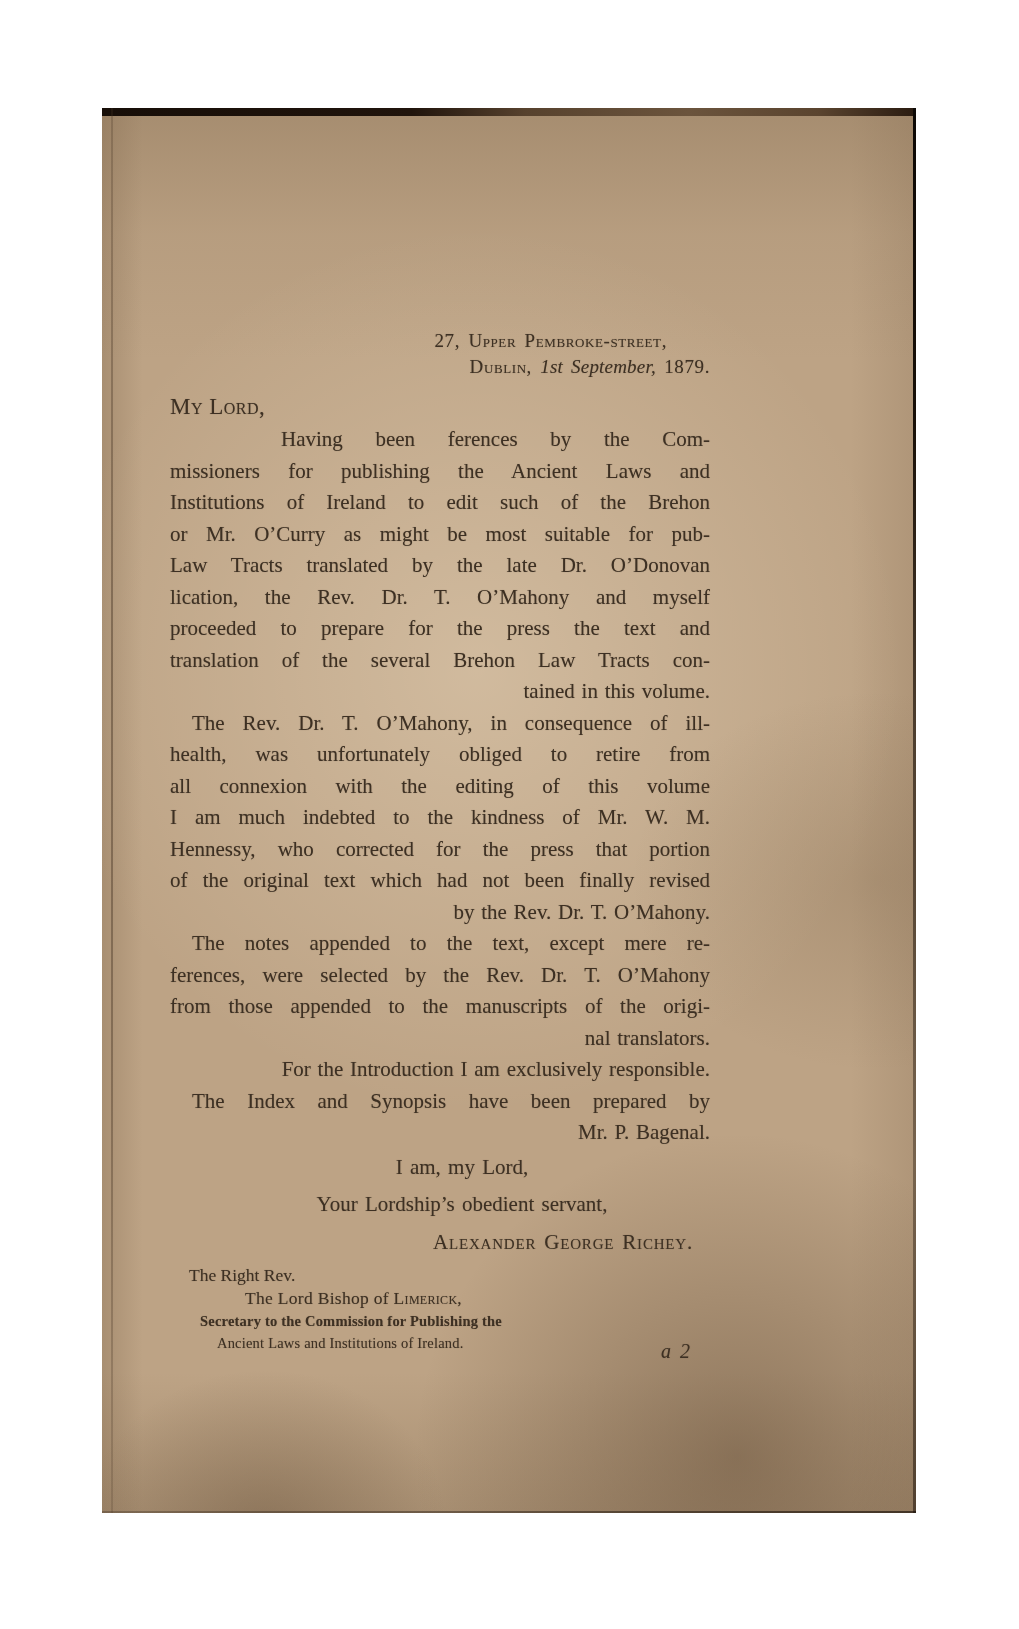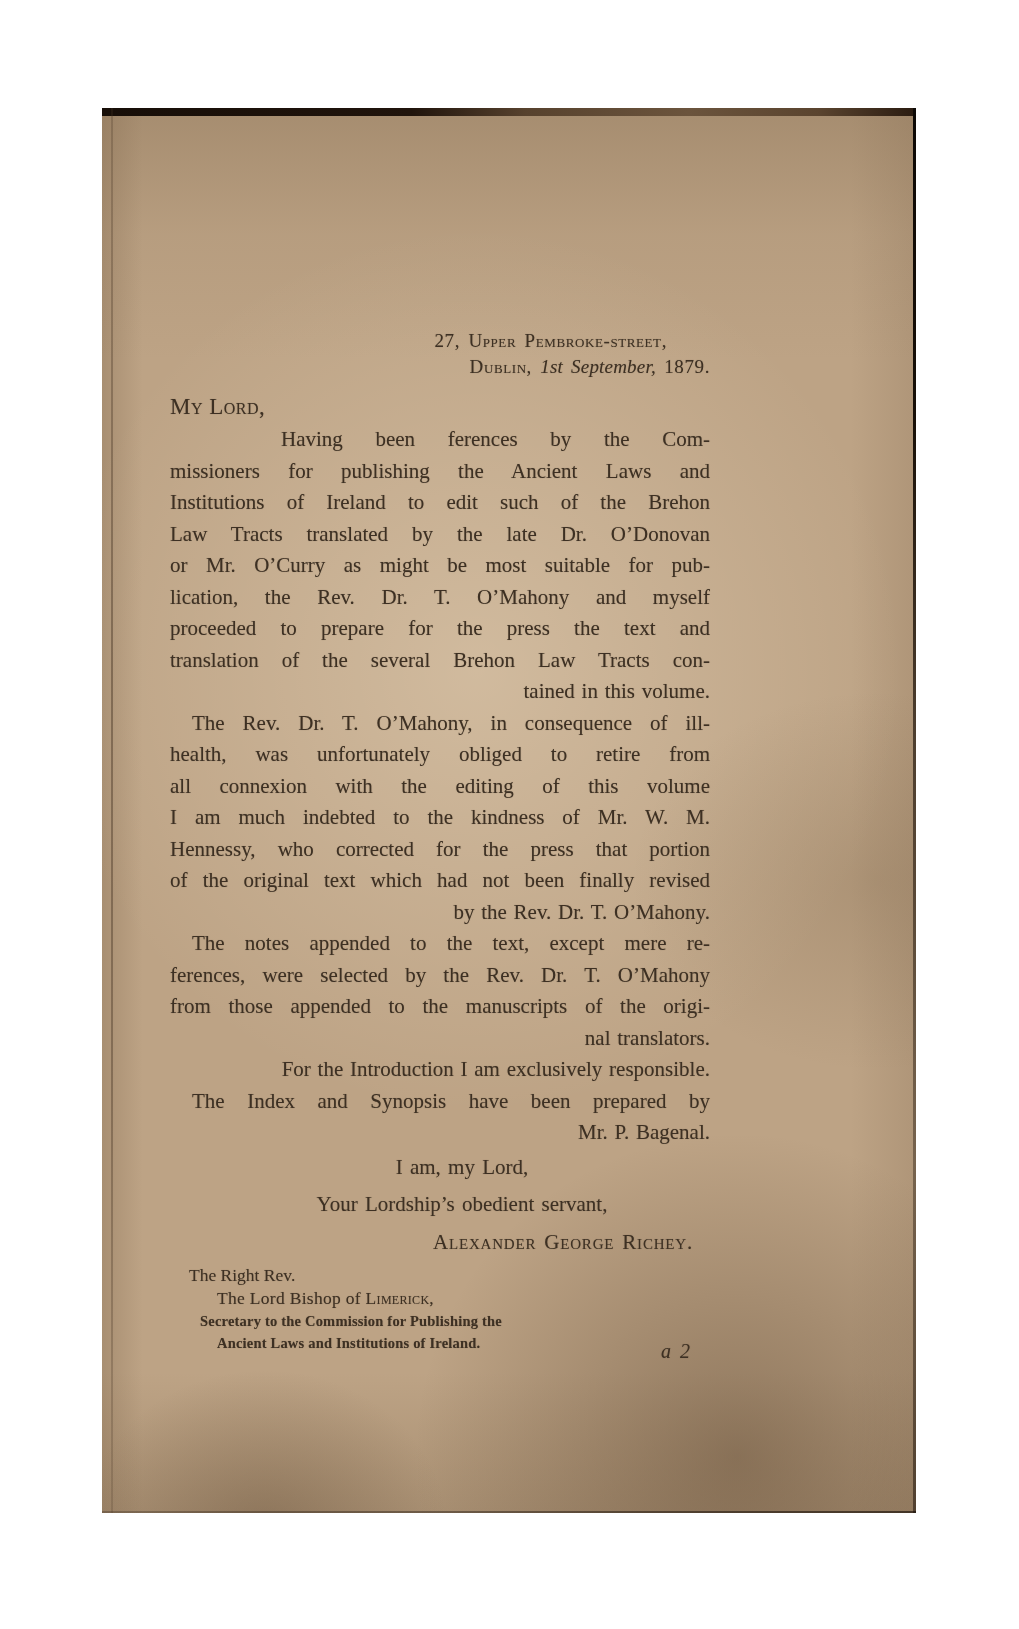--- a/index.html
+++ b/index.html
@@ -120,23 +120,23 @@
   }
   
   .addressee {
     position: absolute;
     left: 87px;
     top: 1157px;
     color: #3d3023;
     text-shadow: 0 0 1px rgba(61,48,35,0.35);
   }
   .adr1 { font-size: 17.5px; line-height: 21px; }
-  .adr2 { font-size: 17.5px; line-height: 24px; margin-left: 28px; letter-spacing: 0.3px; }
+  .adr2 { font-size: 17.5px; line-height: 24px; margin-left: 56px; letter-spacing: 0.3px; }
   .adr3 { font-size: 14.5px; line-height: 23px; margin-left: 11px; font-weight: bold; letter-spacing: 0.2px; }
-  .adr4 { font-size: 14.5px; line-height: 21px; margin-left: 28px; font-weight: bold; letter-spacing: 0.2px; }
+  .adr4 { font-size: 14.5px; line-height: 21px; margin-left: 28px; font-weight: normal; letter-spacing: 0.2px; }
   .sigmark {
     position: absolute;
     left: 523px;
     top: 1232px;
     font-size: 20px;
     font-style: italic;
     letter-spacing: 2px;
     color: #3d3023;
     text-shadow: 0 0 1px rgba(61,48,35,0.35);
     margin-left: 36px;
@@ -157,22 +157,22 @@
         <div class="addr-l1">27, Upper Pembroke-street,</div>
         <div class="addr-l2"><span class="sc">Dublin,</span> <span class="it">1st September,</span> <span>1879.</span></div>
       </div>
 
       <div class="salut">My Lord,</div>
 
       <div class="body-block">
         <div class="bl just ind-big">Having been ferences by the Com-</div>
         <div class="bl just">missioners for publishing the Ancient Laws and</div>
         <div class="bl just">Institutions of Ireland to edit such of the Brehon</div>
+        <div class="bl just">or Mr. O’Curry as might be most suitable for pub-</div>
         <div class="bl just">Law Tracts translated by the late Dr. O’Donovan</div>
-        <div class="bl just">or Mr. O’Curry as might be most suitable for pub-</div>
         <div class="bl just">lication, the Rev. Dr. T. O’Mahony and myself</div>
         <div class="bl just">proceeded to prepare for the press the text and</div>
         <div class="bl just">translation of the several Brehon Law Tracts con-</div>
         <div class="bl end">tained in this volume.</div>
         <div class="bl just ind">The Rev. Dr. T. O’Mahony, in consequence of ill-</div>
         <div class="bl just">health, was unfortunately obliged to retire from</div>
         <div class="bl just">all connexion with the editing of this volume</div>
         <div class="bl just">I am much indebted to the kindness of Mr. W. M.</div>
         <div class="bl just">Hennessy, who corrected for the press that portion</div>
         <div class="bl just">of the original text which had not been finally revised</div>

